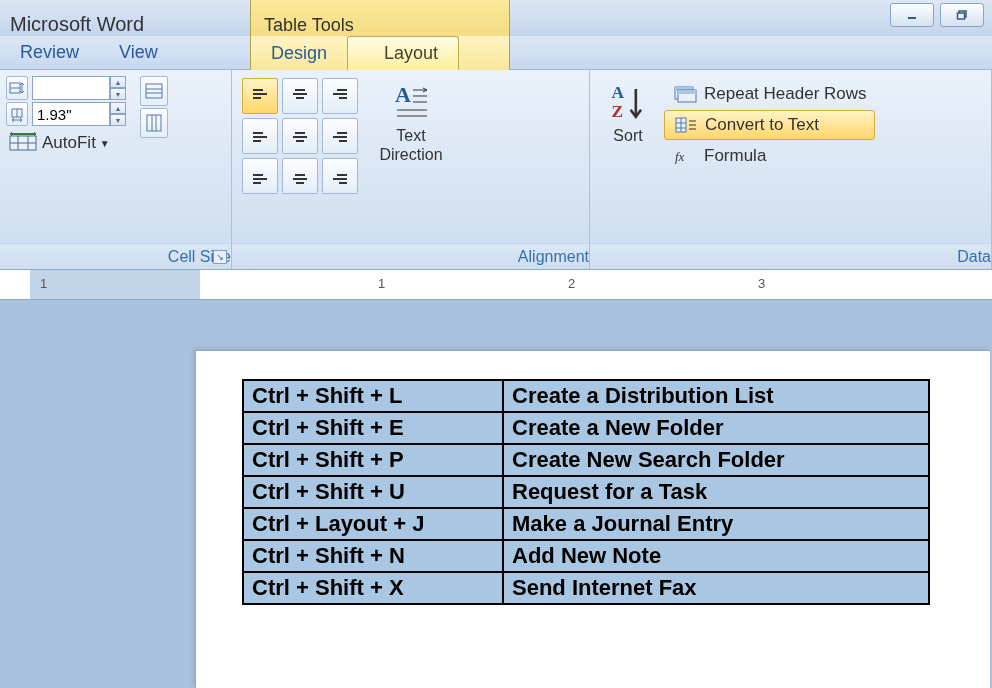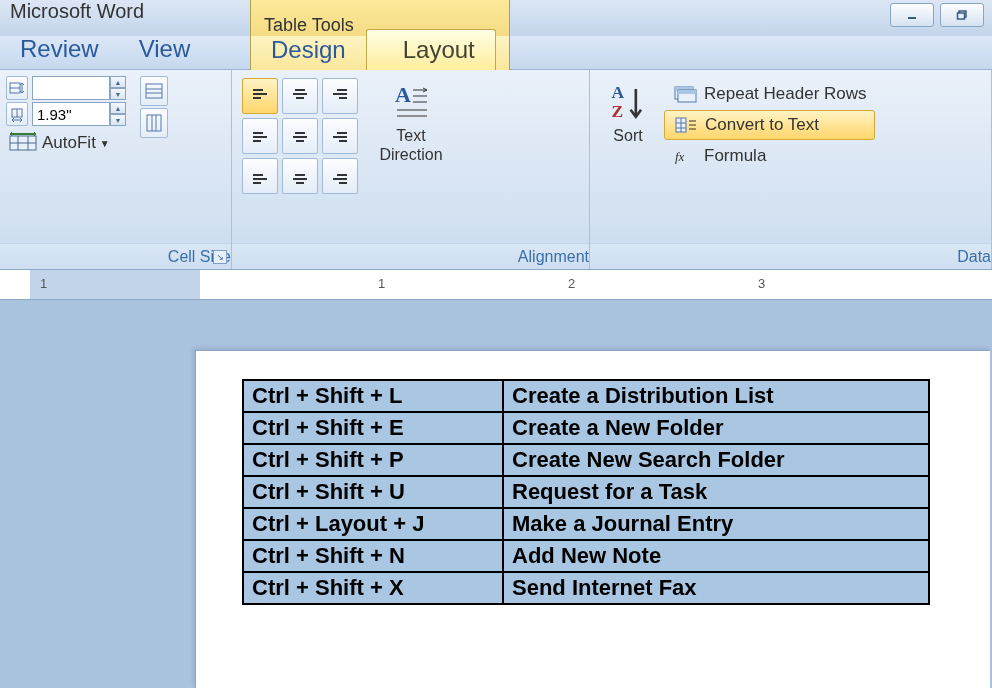--- a/index.html
+++ b/index.html
@@ -1,29 +1,29 @@
 <!DOCTYPE html>
 <html><head>
 <meta charset="utf-8">
 <style>
   * { box-sizing: border-box; margin: 0; padding: 0; }
   body { font-family: "Segoe UI", Tahoma, sans-serif; background: #fff; width: 992px; height: 688px; overflow: hidden; }
   
   
-  .titlebar { height: 36px; background: linear-gradient(#dce6f4, #c3d5ec); display: flex; align-items: flex-start; }
+  .titlebar { height: 36px; background: linear-gradient(#dce6f4, #c3d5ec); display: flex; align-items: flex-end; }
   .title-word { font-size: 20px; color: #333; padding-left: 10px; }
   .title-table-tools { position: absolute; left: 264px; top: 15px; font-size: 18px; color: #333; }
   .title-tools-bg { position: absolute; left: 250px; top: 0; width: 260px; height: 36px; background: linear-gradient(#fbe89a, #f4dc83); border-left:1px solid #b0a050; border-right:1px solid #b0a050;}
   .win-controls { position:absolute; right:8px; top:3px; display:flex; gap:6px; }
   .win-btn { width:44px; height:24px; border:1px solid #8aa4c4; background:linear-gradient(#fdfeff,#d5e2f1); border-radius:3px; display:flex; align-items:center; justify-content:center; }
   .win-btn svg { width:12px; height:12px; }
   
   
   .tabs-row { height: 34px; background: linear-gradient(#dbe7f6, #c6d8ef); display:flex; align-items:flex-end; border-bottom:1px solid #9db4d2; position:relative;}
-  .tab { padding: 6px 20px; font-size: 24px; color: #2a5a9a; cursor:pointer; }
+  .tab { padding: 6px 20px; font-size: 18px; color: #2a5a9a; cursor:pointer; }
   .tabs-context { position:absolute; left:250px; top:0; width:260px; height:34px; background: linear-gradient(#fef4c3,#f9e79a); display:flex; align-items:flex-end; border-left:1px solid #b0a050; border-right:1px solid #b0a050;}
   .tab-active { background: linear-gradient(#fffde5, #ffee9c); border:1px solid #c0a94a; border-bottom:none; border-radius:3px 3px 0 0; color:#434332;padding-left:36px;}
   
   
   .ribbon { height: 200px; background: linear-gradient(#eaf1fa, #d0dff0 85%, #c0d3eb); border-bottom:1px solid #8ba8ca; display:flex; }
   .ribbon-group { border-right:1px solid #aac0dc; display:flex; flex-direction:column; padding:4px 6px 0 6px; }
   .group-body { flex:1; display:flex; align-items:flex-start; }
   .group-label { height:26px; text-align:center; font-size:16px; color:#3b6fa9; border-top:1px solid #c5d6eb; background:linear-gradient(#dae7f5,#cddef0); margin:0 -6px; display:flex; align-items:center; justify-content:flex-end; position:relative;}
   .dialog-launcher { position:absolute; right:4px; top:6px; width:14px; height:14px; border:1px solid #7fa0c4; background:#e6effa; font-size:9px; color:#4a6a90; display:flex; align-items:center; justify-content:center;}
   

